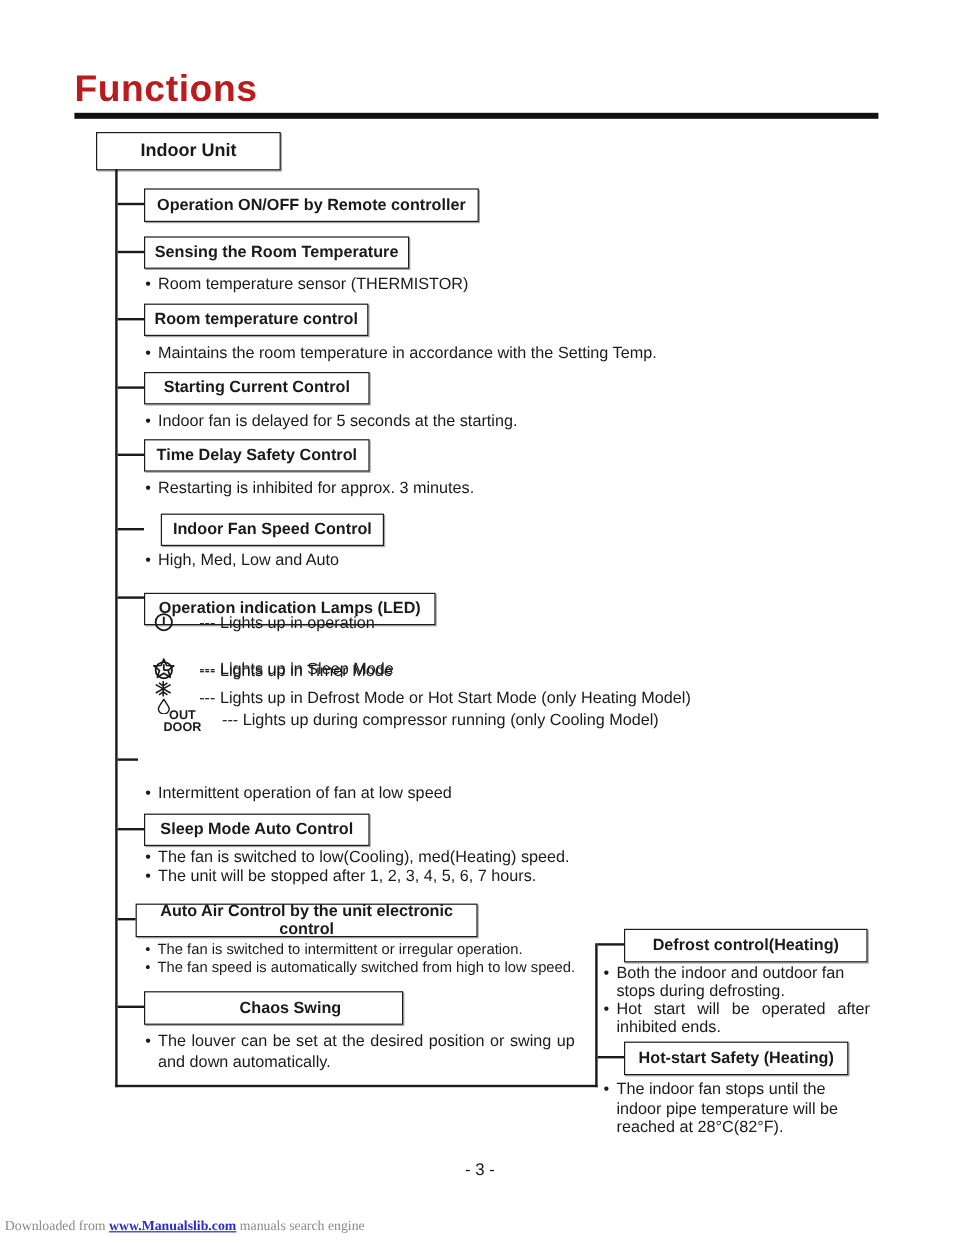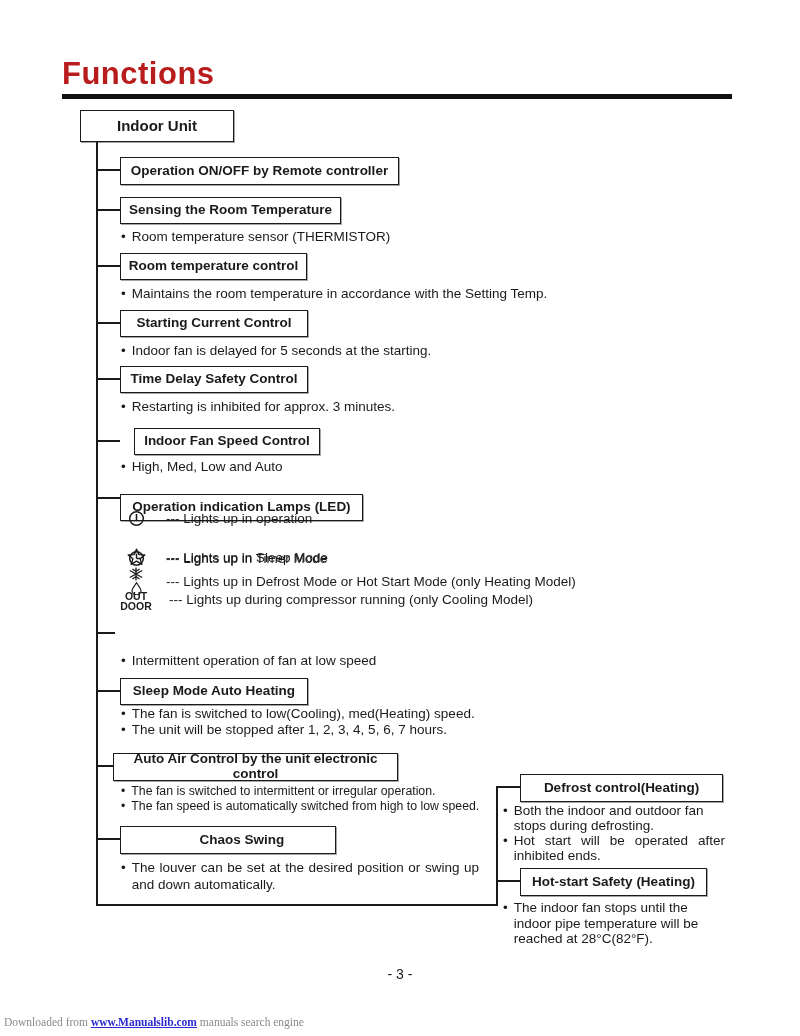--- a/index.html
+++ b/index.html
@@ -155,34 +155,34 @@
             <line x1="10.5" y1="12" x2="7" y2="9.5"></line>
           </g>
         </svg>
       <svg width="11" height="13" viewBox="0 0 11 13" style="margin-top:1px;">
           <path d="M5.5 0.8 C4 3.4 1 6.8 1 8.7 a4.5 4.2 0 0 0 9 0 C10 6.8 7 3.4 5.5 0.8 Z" fill="none" stroke="#1a1a1a" stroke-width="1.2"></path>
         </svg>
     </span>
     <span>--- Lights up in Defrost Mode or Hot Start Mode (only Heating Model)</span>
   </div>
   <div class="led-row" style="left:119px;top:592px;">
-    <span class="led-icon" style="flex-basis:34px;">
+    <span class="led-icon" style="flex-basis:34px;margin-left:16px;">
       <span class="outdoor">OUT</span>
       <span class="outdoor">DOOR</span>
     </span>
     <span style="align-self:flex-start;">--- Lights up during compressor running (only Cooling Model)</span>
   </div>
 
   <div class="bullet" style="left:121px;top:653px;">
     <span class="mk">•</span>
     <span>Intermittent operation of fan at low speed</span>
     </div>
 
   <div class="box" style="left:120px;top:678px;width:186px;height:25px;">
-    <span>Sleep Mode Auto Heating</span>
+    <span>Sleep Mode Auto Control</span>
     </div>
   <div class="bullet" style="left:121px;top:706px;">
     <span class="mk">•</span>
     <span>The fan is switched to low(Cooling), med(Heating) speed.</span>
     </div>
   <div class="bullet" style="left:121px;top:722px;">
     <span class="mk">•</span>
     <span>The unit will be stopped after 1, 2, 3, 4, 5, 6, 7 hours.</span>
     </div>
 

